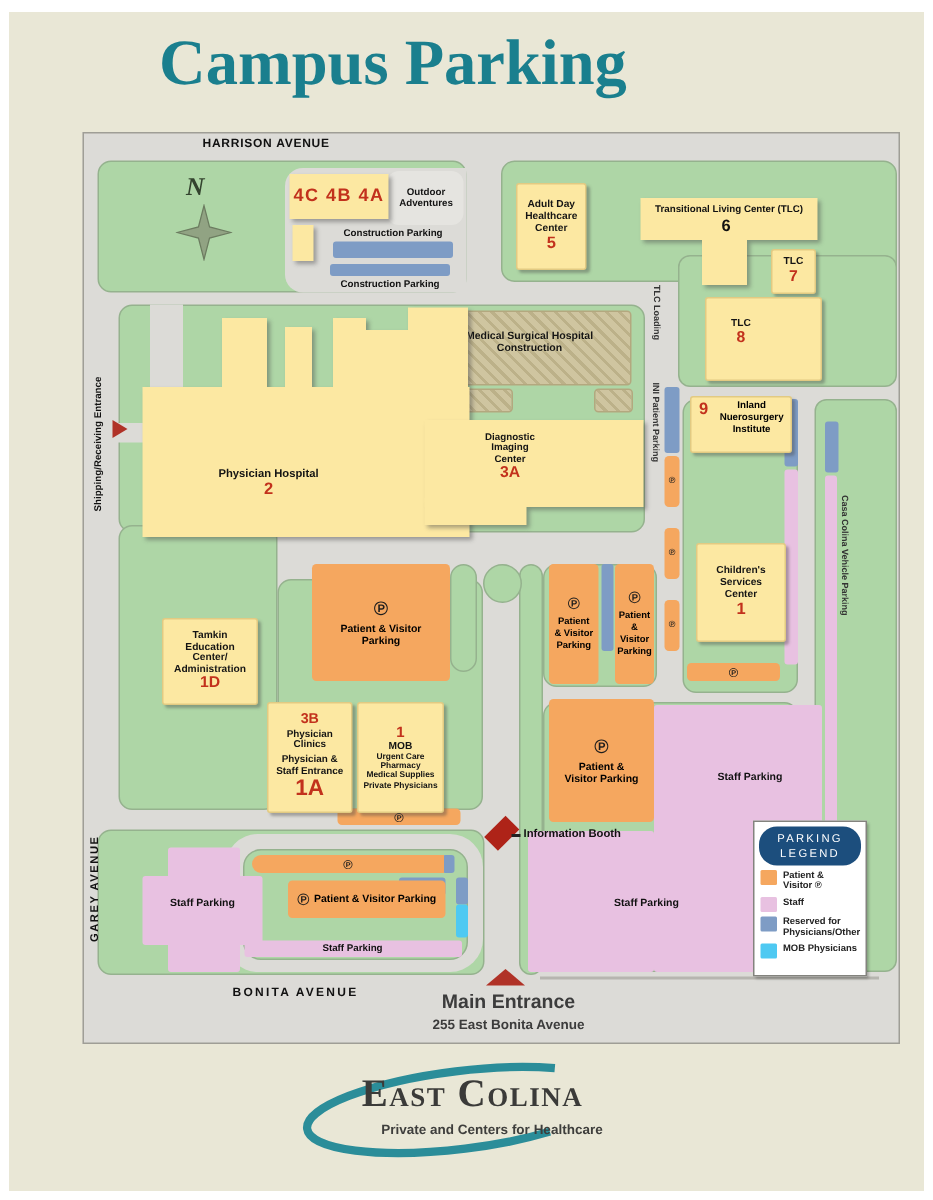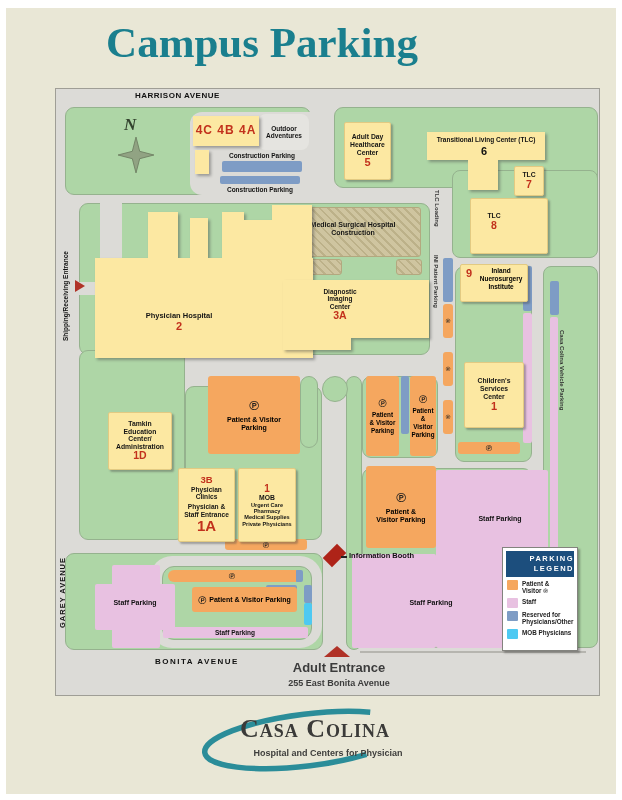--- a/index.html
+++ b/index.html
@@ -27,22 +27,22 @@
   .hatch{position:absolute;background:repeating-linear-gradient(45deg,#cfc5a0 0 4px,#bcb189 4px 6px);
          border:1px solid #b3a87f;border-radius:3px;box-sizing:border-box;}
   .lbl{position:absolute;font-weight:bold;color:#111;}
   .ctr{display:flex;align-items:center;justify-content:center;text-align:center;}
   .col{display:flex;flex-direction:column;align-items:center;justify-content:center;text-align:center;}
   .vdown{writing-mode:vertical-rl;text-orientation:mixed;}
   .vup{writing-mode:vertical-rl;text-orientation:mixed;transform:rotate(180deg);}
   .psym{font-weight:bold;color:#1d1d1d;}
   .legend{position:absolute;left:502px;top:547px;width:76px;height:104px;background:#fff;
           border:1px solid #83837e;box-shadow:1.5px 1.5px 2px rgba(0,0,0,.3);box-sizing:border-box;}
-  .legend-hd{margin:3px;background:#1c4e7d;color:#fff;font-size:7.5px;font-weight:bold;
-             letter-spacing:1.5px;text-align:right;padding:3px 0;line-height:1.3;}
+  .legend-hd{margin:3px;background:#1c4e7d;color:#fff;font-size:7.5px;font-weight:normal;
+             letter-spacing:1.5px;text-align:center;padding:3px 0;line-height:1.3;border-radius:12px;}
   .legend-row{display:flex;align-items:flex-start;margin:3px 2px 3px 4px;}
   .sw{width:11px;height:10px;margin-right:4px;flex:none;border-radius:1px;}
   .legend-row span{font-size:6.3px;font-weight:bold;color:#222;line-height:1.2;text-align:left;}
   .logo-name{position:absolute;left:200px;top:714px;width:230px;text-align:center;
              font-family:"Liberation Serif",serif;font-variant:small-caps;font-size:26px;
              letter-spacing:1px;color:#3b3b39;font-weight:600;}
   .logo-tag{position:absolute;left:228px;top:748px;width:200px;text-align:center;
             font-size:9px;font-weight:bold;color:#3e3e3c;}
 </style>
 </head>
@@ -247,21 +247,21 @@
         <path d="M18 1 L21.5 14.5 L35 18 L21.5 21.5 L18 35 L14.5 21.5 L1 18 L14.5 14.5 Z" fill="#91a383" stroke="#6c7c60" stroke-width="0.8"></path>
       </svg>
   </div>
 
   <div class="abs" style="left:75px;top:280px;width:0;height:0;border-top:6px solid transparent;border-bottom:6px solid transparent;border-left:10px solid #b03227"></div>
   <div class="abs" style="left:328px;top:549px;width:13px;height:13px;background:#ae2318;transform:rotate(45deg) scaleY(1.55)"></div>
   <div class="abs" style="left:341px;top:556px;width:6px;height:2px;background:#222"></div>
   <div class="lbl" style="left:349px;top:551px;font-size:7.5px">Information Booth</div>
   <div class="abs" style="left:360px;top:651px;width:226px;height:2px;background:#b6b5af"></div>
   <div class="abs" style="left:324px;top:646px;width:0;height:0;border-left:13px solid transparent;border-right:13px solid transparent;border-bottom:11px solid #b03227"></div>
-  <div class="lbl ctr" style="left:287px;top:660px;width:104px;height:15px;font-size:13px;color:#3c3c3c">Adult Entrance</div>
+  <div class="lbl ctr" style="left:287px;top:660px;width:104px;height:15px;font-size:13px;color:#3c3c3c">Main Entrance</div>
   <div class="lbl ctr" style="left:277px;top:677px;width:124px;height:11px;font-size:9px;color:#3c3c3c">255 East Bonita Avenue</div>
 
   <div class="legend">
     <div class="legend-hd">PARKING LEGEND</div>
     <div class="legend-row">
       <div class="sw" style="background: rgb(245, 167, 95);"></div>
       <span style="width:44px">Patient &amp; Visitor ℗</span>
     </div>
     <div class="legend-row">
       <div class="sw" style="background: rgb(232, 193, 225);"></div>
@@ -277,15 +277,15 @@
     </div>
   </div>
 
   <div class="abs" style="left:189px;top:702px;width:246px;height:78px">
     <svg width="246" height="78" viewBox="0 0 246 78">
       <g transform="rotate(-7 118 38)">
         <ellipse cx="118" cy="38" rx="103" ry="26" fill="none" stroke="#2b8d99" stroke-width="5.5" pathLength="100" stroke-dasharray="78 22" stroke-dashoffset="-12"></ellipse>
       </g>
     </svg>
   </div>
-  <div class="logo-name">Casa Colina</div>
-  <div class="logo-tag">Hospital and Centers for Physician</div>
+  <div class="logo-name">East Colina</div>
+  <div class="logo-tag">Private and Centers for Healthcare</div>
 </div>
 
 </body></html>

